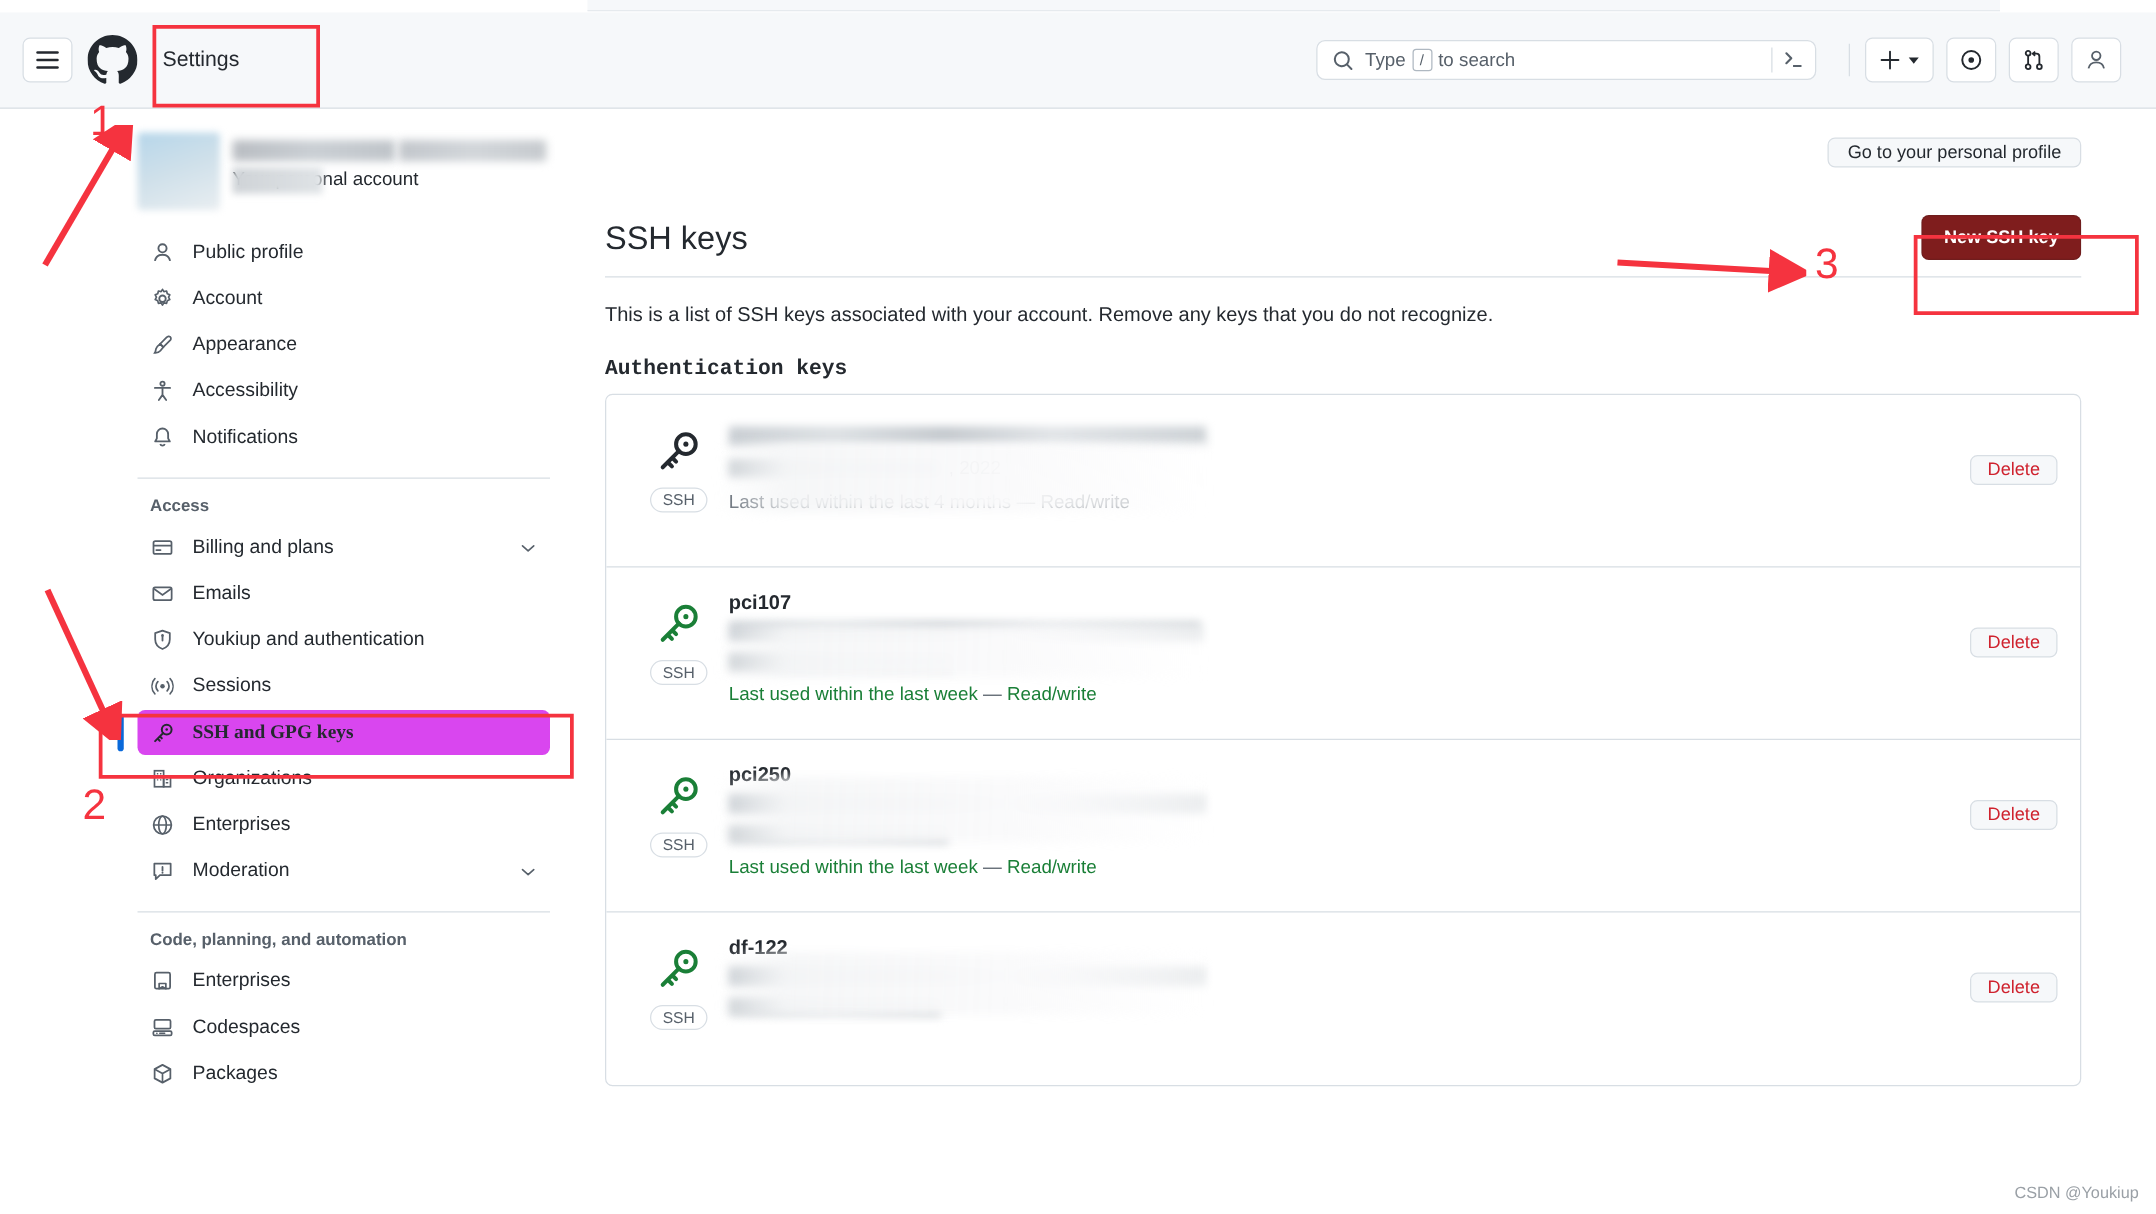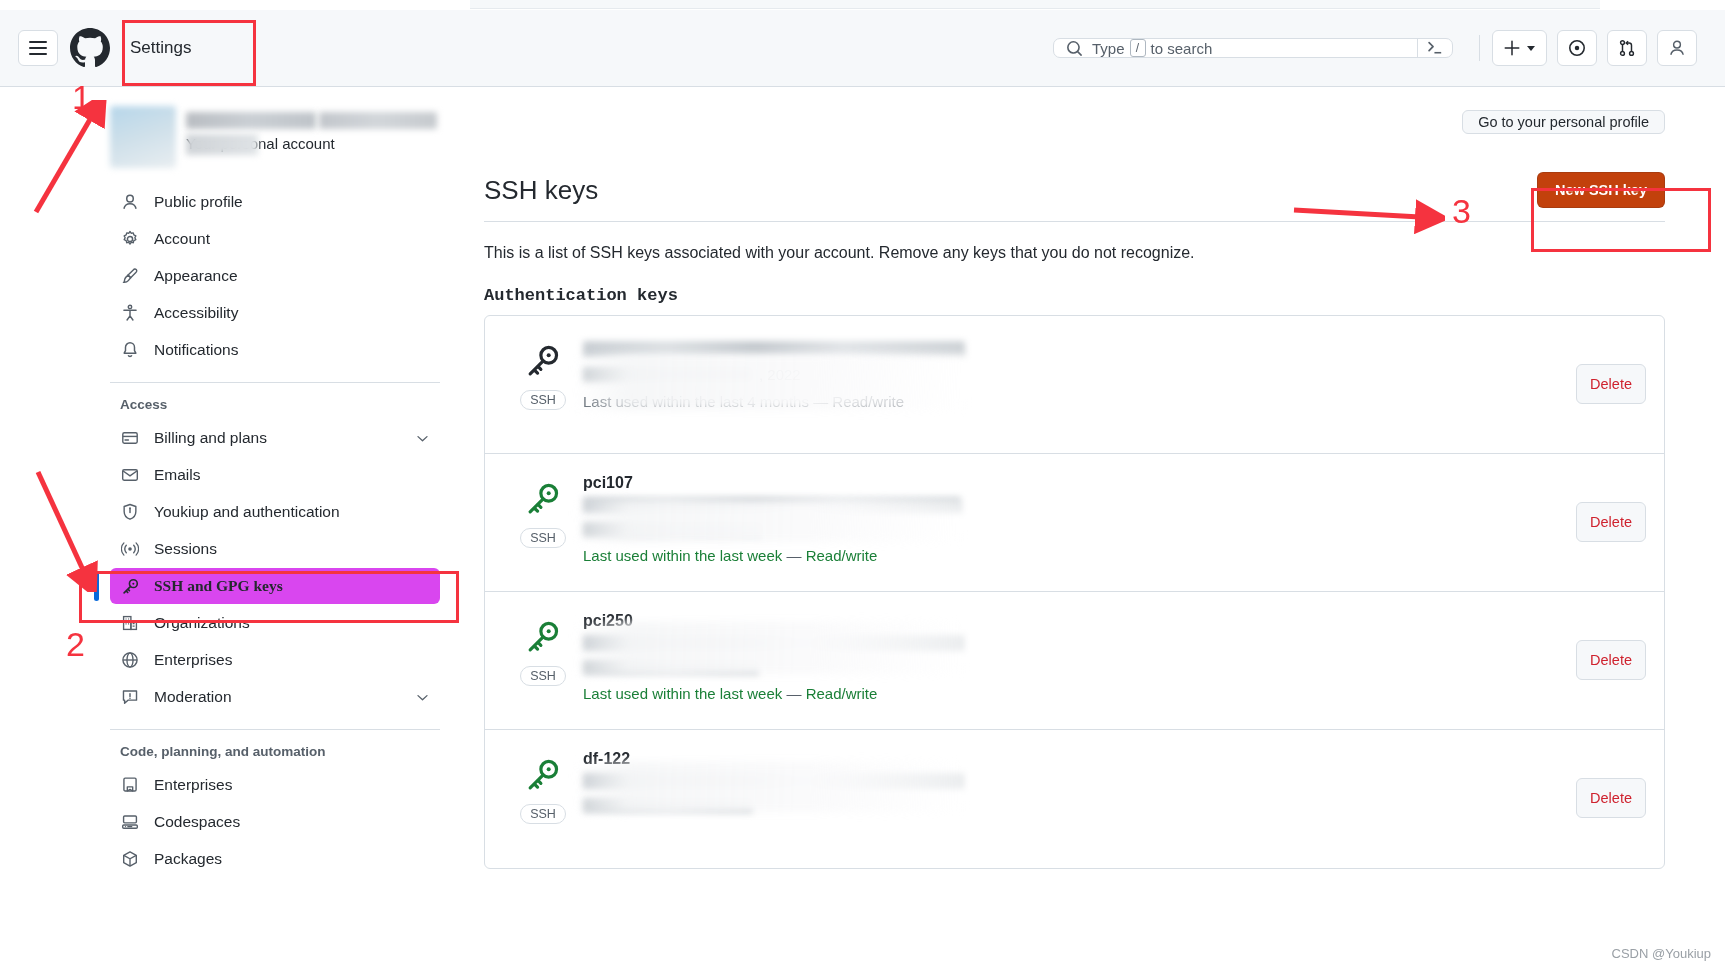--- a/index.html
+++ b/index.html
@@ -43,21 +43,21 @@
   }
   .gh-logo { width: 40px; height: 40px; margin-right: 10px; flex: none; }
   .settings-title {
     font-size: 17px; color: #24292f;
     padding: 6px 10px; white-space: nowrap;
     cursor: pointer;
   }
   .header-spacer { flex: 1; }
 
   .search-box {
-    width: 400px; height: 20px;
+    width: 400px; height: 32px;
     border: 1px solid #d8dee4; border-radius: 7px;
     background: #ffffff;
     display: flex; align-items: center;
     padding: 0 8px 0 12px;
     cursor: text;
     margin-right: 14px;
   }
   .search-icon { flex: none; margin-right: 9px; }
   .search-ph {
     flex: 1; font-size: 15px; color: #57606a;
@@ -187,21 +187,21 @@
     font-family: "Liberation Sans", sans-serif;
   }
 
   .page-head {
     display: flex; align-items: center; justify-content: space-between;
     margin-top: 38px;
   }
   .page-title { font-size: 26px; color: #24292f; font-weight: normal; }
   .new-key-btn {
     height: 36px; padding: 0 17px;
-    background: #c2410c; color: #ffffff;
+    background: #7f1d1d; color: #ffffff;
     border: 1px solid rgba(27,31,36,0.15); border-radius: 6px;
     font-size: 14.5px; font-weight: bold; cursor: pointer;
     display: flex; align-items: center;
     font-family: "Liberation Sans", sans-serif;
   }
   .title-rule {
     height: 1px; background: #d8dee4;
     margin: 13px 0 0 0;
   }
   .desc-text {
@@ -257,21 +257,21 @@
   .key-date-line {
     font-size: 15px; color: #57606a;
     margin-bottom: 10px; display: flex; align-items: center; gap: 6px;
   }
   .key-status { font-size: 15px; }
   .key-status.green { color: #1a7f37; }
   .key-status.gray { color: #57606a; }
   .key-status .sep { color: #57606a; }
   .delete-btn {
     position: absolute; right: 0; top: 28px;
-    height: 40px; padding: 0 13px;
+    height: 24px; padding: 0 13px;
     border: 1px solid #d8dee4; border-radius: 6px;
     background: #f6f8fa; color: #cf222e;
     font-size: 14.5px; cursor: pointer;
     display: flex; align-items: center;
     font-family: "Liberation Sans", sans-serif;
   }
   .key-row .delete-wrap {
     width: 120px; flex: none; position: relative;
   }
 

